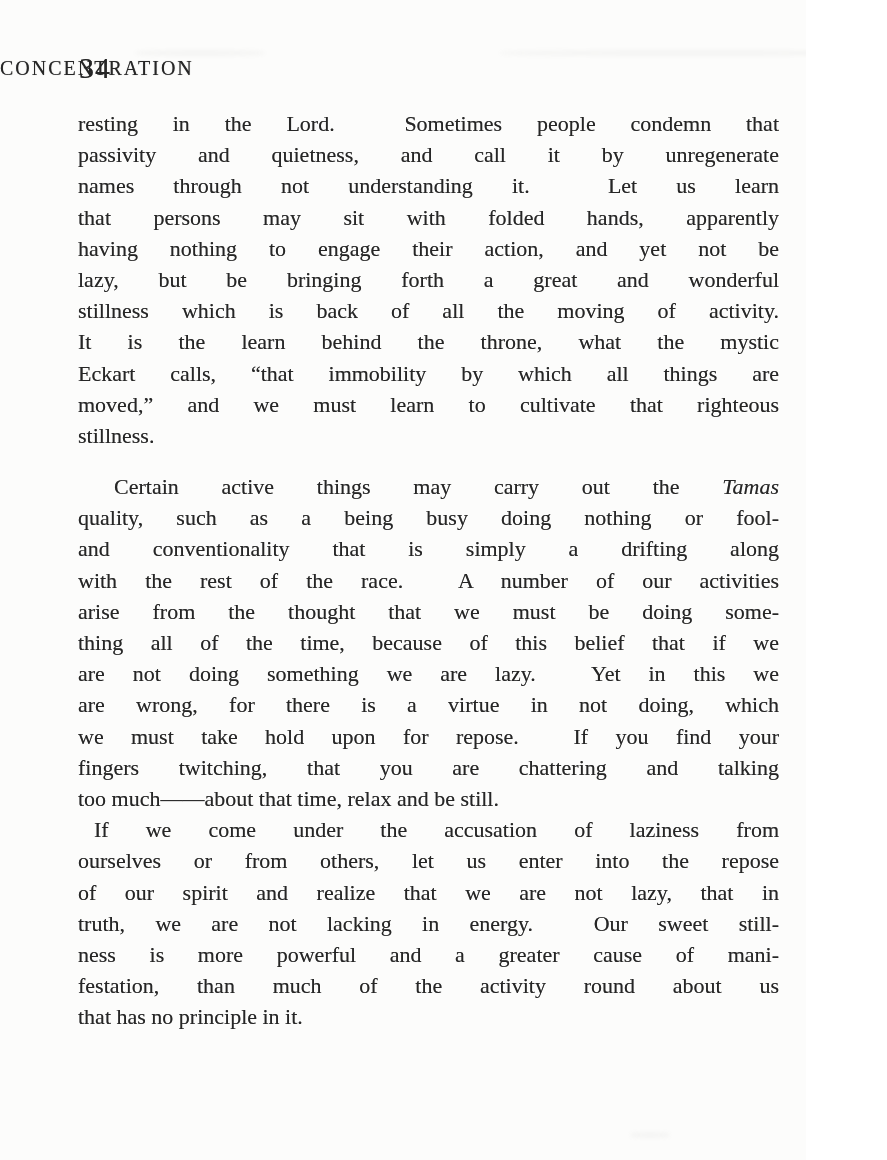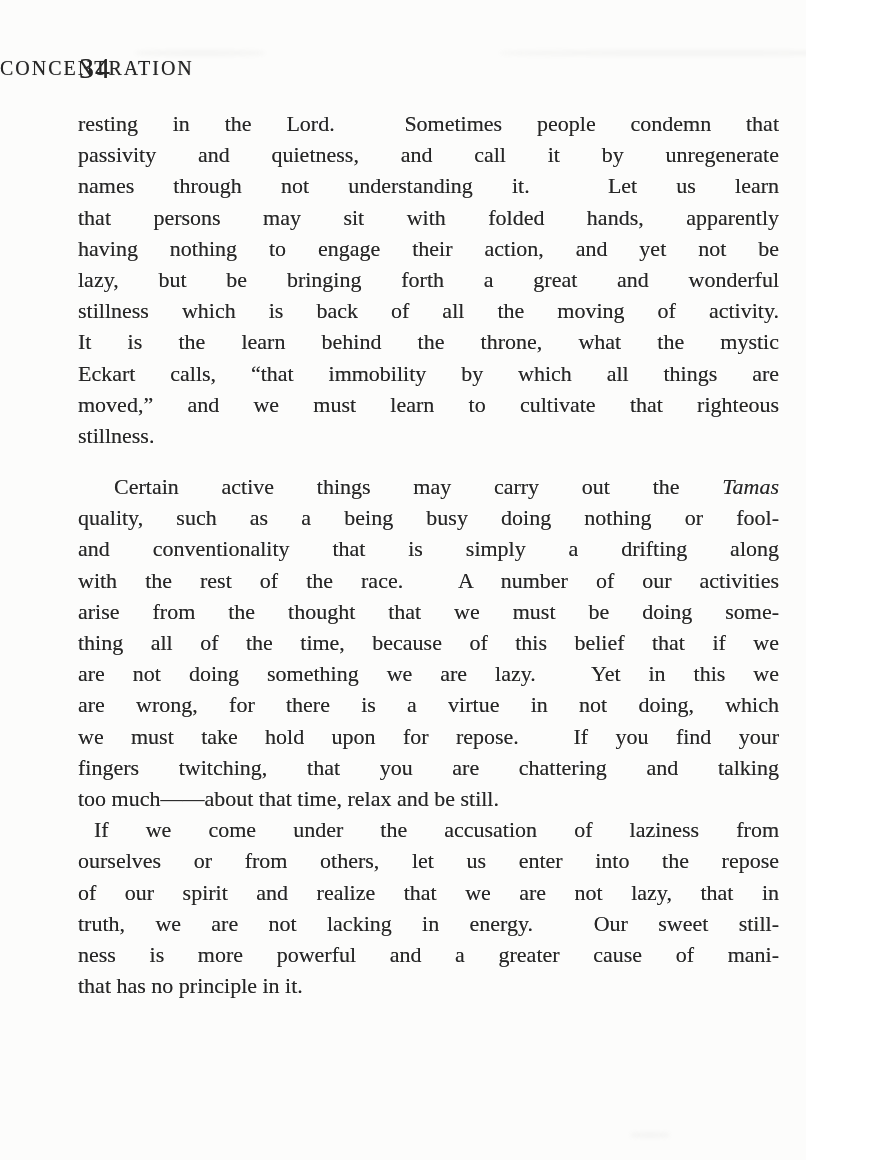--- a/index.html
+++ b/index.html
@@ -95,19 +95,20 @@
       <div class="line"><span>are not doing something we are lazy.&nbsp; Yet in this we</span></div>
       <div class="line"><span>are wrong, for there is a virtue in not doing, which</span></div>
       <div class="line"><span>we must take hold upon for repose.&nbsp; If you find your</span></div>
       <div class="line"><span>fingers twitching, that you are chattering and talking</span></div>
       <div class="line last"><span>too much——about that time, relax and be still.</span></div>
       <div class="line" style="text-indent: 16px;"><span>If we come under the accusation of laziness from</span></div>
       <div class="line"><span>ourselves or from others, let us enter into the repose</span></div>
       <div class="line"><span>of our spirit and realize that we are not lazy, that in</span></div>
       <div class="line"><span>truth, we are not lacking in energy.&nbsp; Our sweet still-</span></div>
       <div class="line"><span>ness is more powerful and a greater cause of mani-</span></div>
+      <div class="line"><span>festation, than much of the activity round about us</span></div>
       <div class="line last"><span>that has no principle in it.</span></div>
     </div>
 
   <div class="scan-artifact artifact-top-left"></div>
   <div class="scan-artifact artifact-top-mid"></div>
   <div class="scan-artifact artifact-bottom"></div>
 </div>
 
 </body></html>

